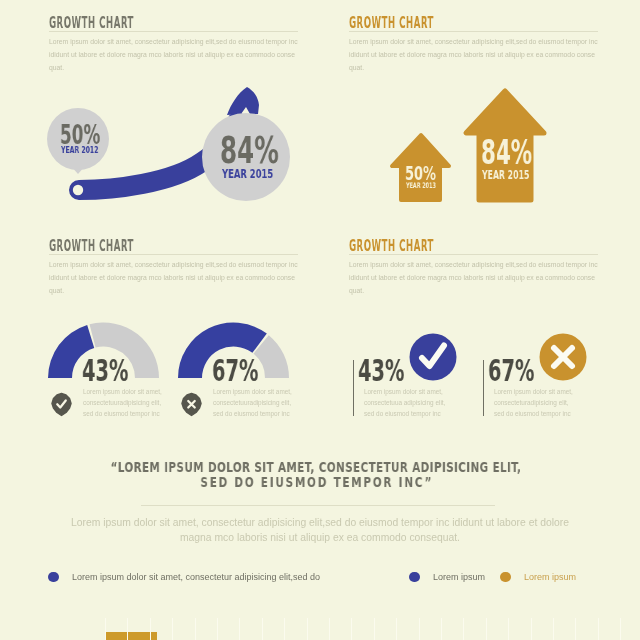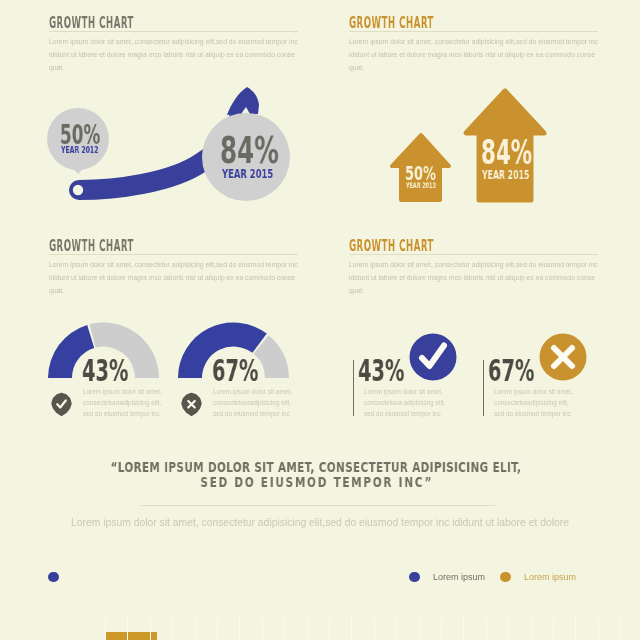--- a/index.html
+++ b/index.html
@@ -22,25 +22,27 @@
   <div style="font-family:'DejaVu Sans Condensed','Liberation Sans',sans-serif;font-weight:bold;
               color:#6f6f63;font-size:14.5px;letter-spacing:0.45px;line-height:15px;
               transform:scaleX(0.80);white-space:nowrap;will-change:transform;">“LOREM IPSUM DOLOR SIT AMET, CONSECTETUR ADIPISICING ELIT,</div>
   <div style="font-family:'DejaVu Sans Condensed','Liberation Sans',sans-serif;font-weight:bold;
               color:#6f6f63;font-size:14.5px;letter-spacing:2.2px;line-height:15px;
               transform:scaleX(0.80);white-space:nowrap;padding-left:2.2px;will-change:transform;">SED DO EIUSMOD TEMPOR INC”</div>
 </div>
 <div class="abs rule" style="left:141px;top:505px;width:354px;"></div>
 <div class="abs" style="left:0;top:516px;width:640px;text-align:center;font-size:10.35px;line-height:14.5px;color:#c9c9b0;">
   <div>Lorem ipsum dolor sit amet, consectetur adipisicing elit,sed do eiusmod tempor inc ididunt ut labore et dolore</div>
+  <div>magna mco laboris nisi ut aliquip ex ea commodo consequat.</div>
 </div>
 
 <div class="abs" style="left:48px;top:567px;">
   <span style="display:inline-block;width:10.5px;height:10.5px;border-radius:50%;background:#39409c;
                vertical-align:middle;"></span>
+  <span style="font-size:9px;color:#6f6f63;vertical-align:middle;margin-left:9px;">Lorem ipsum dolor sit amet, consectetur adipisicing elit,sed do</span>
 </div>
 <div class="abs" style="left:409px;top:567px;">
   <span style="display:inline-block;width:10.5px;height:10.5px;border-radius:50%;background:#39409c;
                vertical-align:middle;"></span>
   <span style="font-size:9px;color:#6f6f63;vertical-align:middle;margin-left:9px;">Lorem ipsum</span>
 </div>
 <div class="abs" style="left:500px;top:567px;">
   <span style="display:inline-block;width:10.5px;height:10.5px;border-radius:50%;background:#c9922e;
                vertical-align:middle;"></span>
   <span style="font-size:9px;color:#c9a14e;vertical-align:middle;margin-left:9px;">Lorem ipsum</span>

